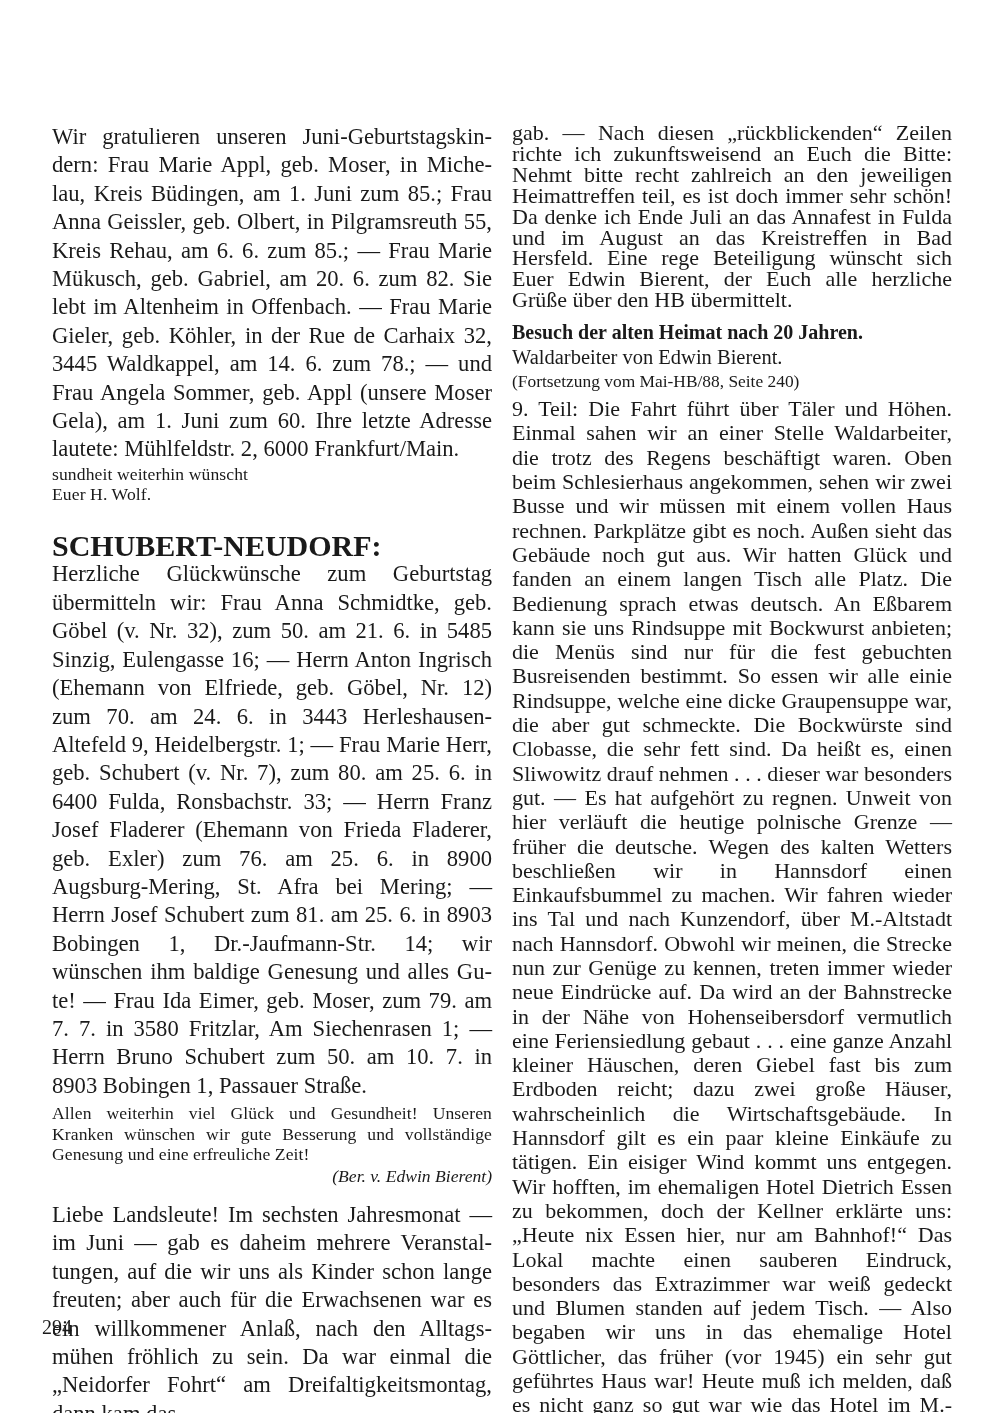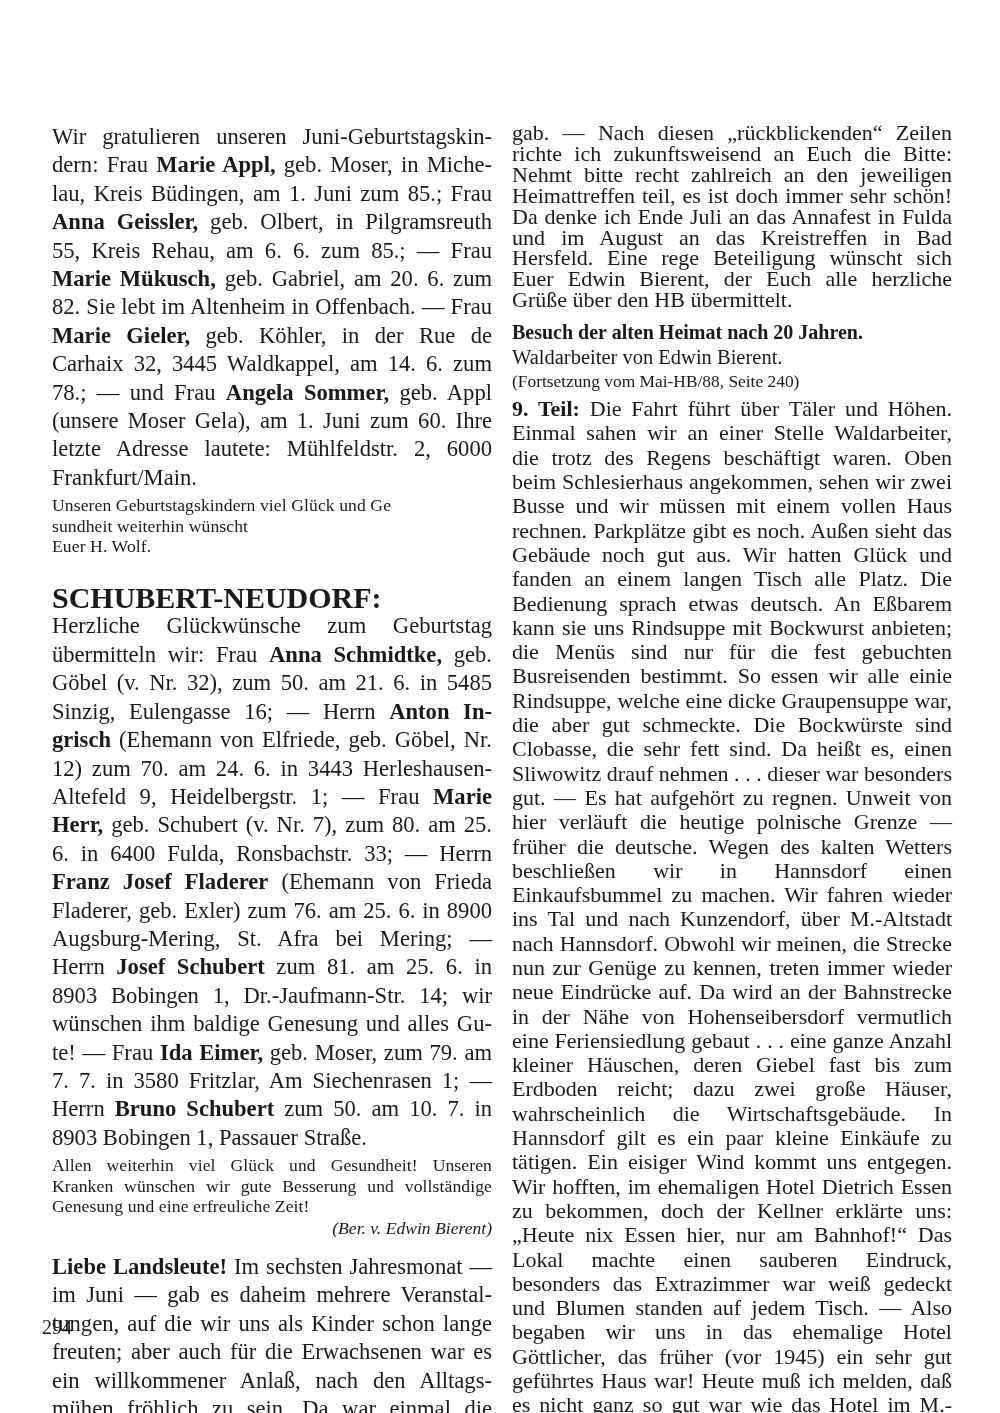--- a/index.html
+++ b/index.html
@@ -5,38 +5,37 @@
   html, body { margin: 0; padding: 0; background: #ffffff; }
   body { width: 1000px; height: 1413px; position: relative; overflow: hidden;
          font-family: "Liberation Serif", "DejaVu Serif", serif; color: #1a1a1a; }
   .col { position: absolute; top: 123px; width: 440px; }
   .col-left { left: 52px; }
   .col-right { left: 512px; }
   p { margin: 0; text-align: justify; hyphens: manual; }
   .big { font-size: 22.6px; line-height: 28.4px; }
   .small { font-size: 17.6px; line-height: 20.6px; letter-spacing: 0.1px; }
   .right-small { font-size: 22px; line-height: 20.9px; }
-  b { font-weight: bold; }
+  b { font-weight: normal; }
   .sig-line { display: flex; justify-content: space-between; flex-direction: column; }
   .sig { }
   .credit { text-align: right; font-style: italic; font-size: 17.6px; line-height: 22px; }
   .section-heading { font-weight: bold; font-size: 30px; line-height: 28.4px; margin-top: 27px; }
   .gap { height: 14px; }
   .article-title { font-weight: bold; font-size: 20px; line-height: 25px; margin-top: 9px; }
   .article-sub { font-size: 20.5px; line-height: 24px; }
   .article-cont { font-size: 17.4px; line-height: 24px; margin-bottom: 4px; }
   .page-number { position: absolute; left: 42px; top: 1316px; font-size: 20px; }
 </style>
 </head>
 <body>
 
 <div class="col col-left">
   <p class="big"><span>Wir gratulieren unseren Juni-Geburtstagskin­dern: Frau </span><b>Marie Appl,</b><span> geb. Moser, in Miche­lau, Kreis Büdingen, am 1. Juni zum 85.; Frau </span><b>Anna Geissler,</b><span> geb. Olbert, in Pilgramsreuth 55, Kreis Rehau, am 6. 6. zum 85.; — Frau </span><b>Marie Mükusch,</b><span> geb. Gabriel, am 20. 6. zum 82. Sie lebt im Altenheim in Offenbach. — Frau </span><b>Marie Gieler,</b><span> geb. Köhler, in der Rue de Carhaix 32, 3445 Waldkappel, am 14. 6. zum 78.; — und Frau </span><b>Angela Sommer,</b><span> geb. Appl (unsere Moser Gela), am 1. Juni zum 60. Ihre letzte Adresse lautete: Mühlfeldstr. 2, 6000 Frankfurt/Main.</span></p>
 
-  <p class="small" style="margin-top:3px"><span>Unseren Geburtstagskindern viel Glück und Ge­</span></p>
   <div class="small sig-line">
     <span>sundheit weiterhin wünscht</span>
     <span class="sig">Euer H. Wolf.</span>
   </div>
 
   <div class="section-heading">SCHUBERT-NEUDORF:</div>
   <p class="big"><span>Herzliche Glückwünsche zum Geburtstag übermitteln wir: Frau </span><b>Anna Schmidtke,</b><span> geb. Göbel (v. Nr. 32), zum 50. am 21. 6. in 5485 Sinzig, Eulengasse 16; — Herrn </span><b>Anton In­grisch</b><span> (Ehemann von Elfriede, geb. Göbel, Nr. 12) zum 70. am 24. 6. in 3443 Herleshausen-Altefeld 9, Heidelbergstr. 1; — Frau </span><b>Marie Herr,</b><span> geb. Schubert (v. Nr. 7), zum 80. am 25. 6. in 6400 Fulda, Ronsbachstr. 33; — Herrn </span><b>Franz Josef Fladerer</b><span> (Ehemann von Frieda Fladerer, geb. Exler) zum 76. am 25. 6. in 8900 Augsburg-Mering, St. Afra bei Mering; — Herrn </span><b>Josef Schubert</b><span> zum 81. am 25. 6. in 8903 Bobingen 1, Dr.-Jaufmann-Str. 14; wir wünschen ihm baldige Genesung und alles Gu­te! — Frau </span><b>Ida Eimer,</b><span> geb. Moser, zum 79. am 7. 7. in 3580 Fritzlar, Am Siechenrasen 1; — Herrn </span><b>Bruno Schubert</b><span> zum 50. am 10. 7. in 8903 Bobingen 1, Passauer Straße.</span></p>
   <p class="small" style="margin-top:3px">Allen weiterhin viel Glück und Gesundheit! Unseren Kranken wünschen wir gute Besserung und vollstän­dige Genesung und eine erfreuliche Zeit!</p>
   <div class="credit">(Ber. v. Edwin Bierent)</div>
 

